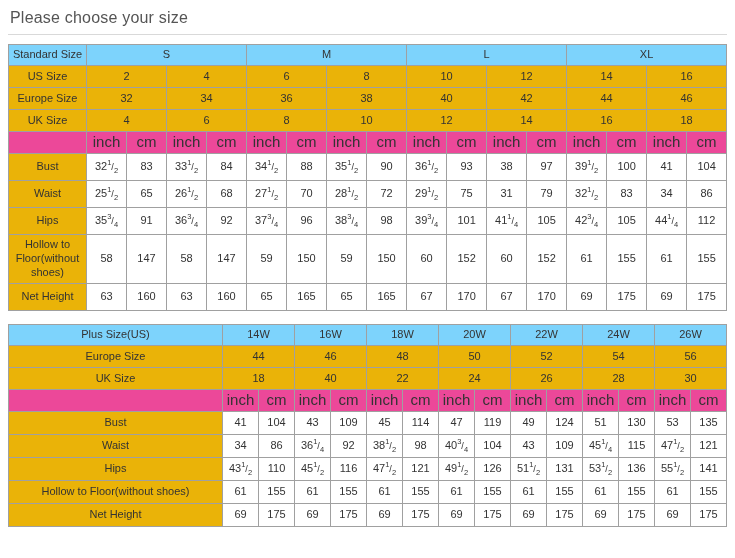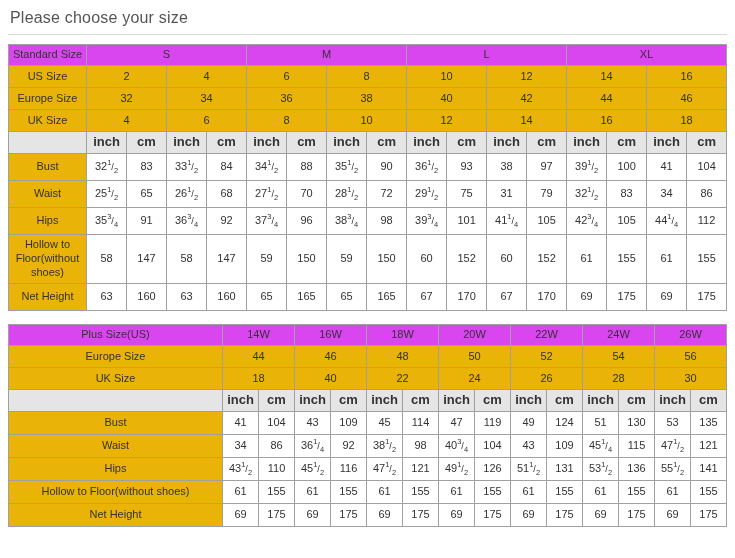--- a/index.html
+++ b/index.html
@@ -45,31 +45,30 @@
   }
   .tbl1 {
     margin: 9px 0 0 8px;
     width: 718px;
   }
   .tbl2 {
     margin: 13px 16px 0 8px;
     width: 718px;
   }
   .hdr {
-    background: #d946ef;
+    background: #7dd3fc;
     font-size: 11px;
   }
   .lbl {
     background: #eab308;
     font-size: 11px;
   }
   .unit {
-    background: #e5e5e5;
-    font-size: 13px;
-    font-weight: bold;
+    background: #ec4899;
+    font-size: 15px;
   }
   .val {
     background: #ffffff;
   }
   .r1 td { height: 20px; }
   .r2 td { height: 21px; }
   .r3 td { height: 22px; }
   .rtall td { height: 26px; }
   .rhollow td { height: 48px; }
   .frac {

